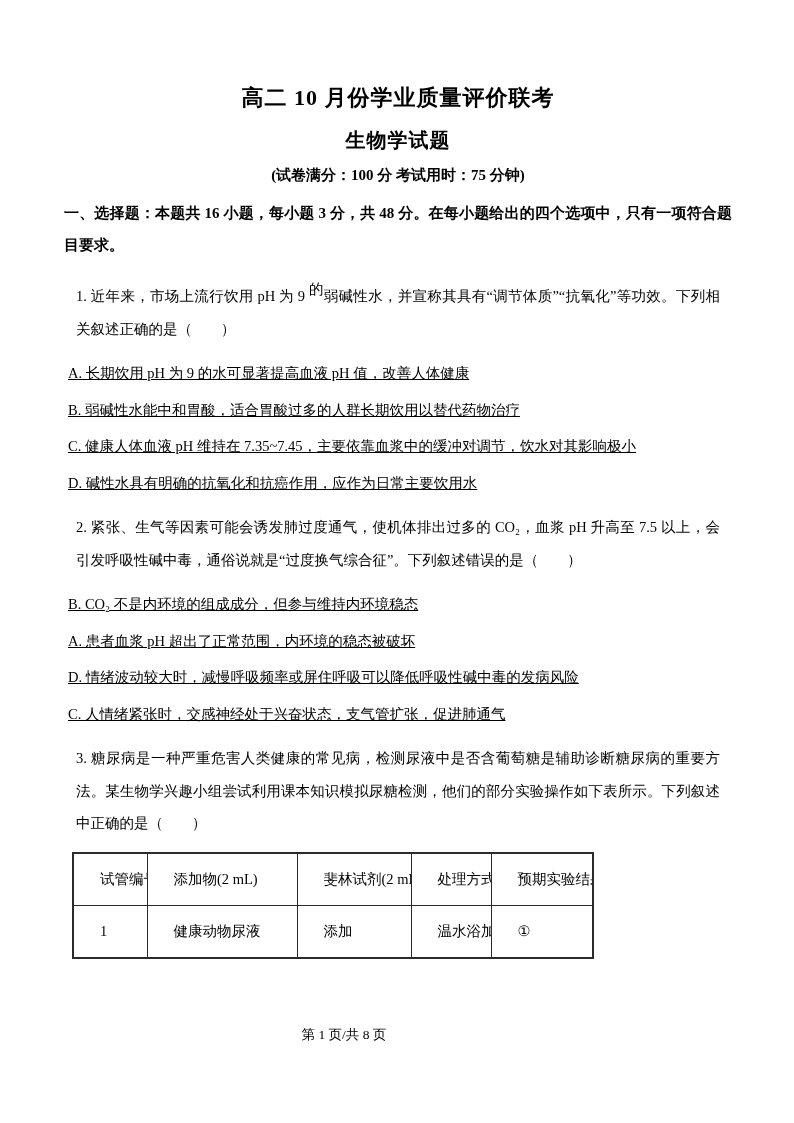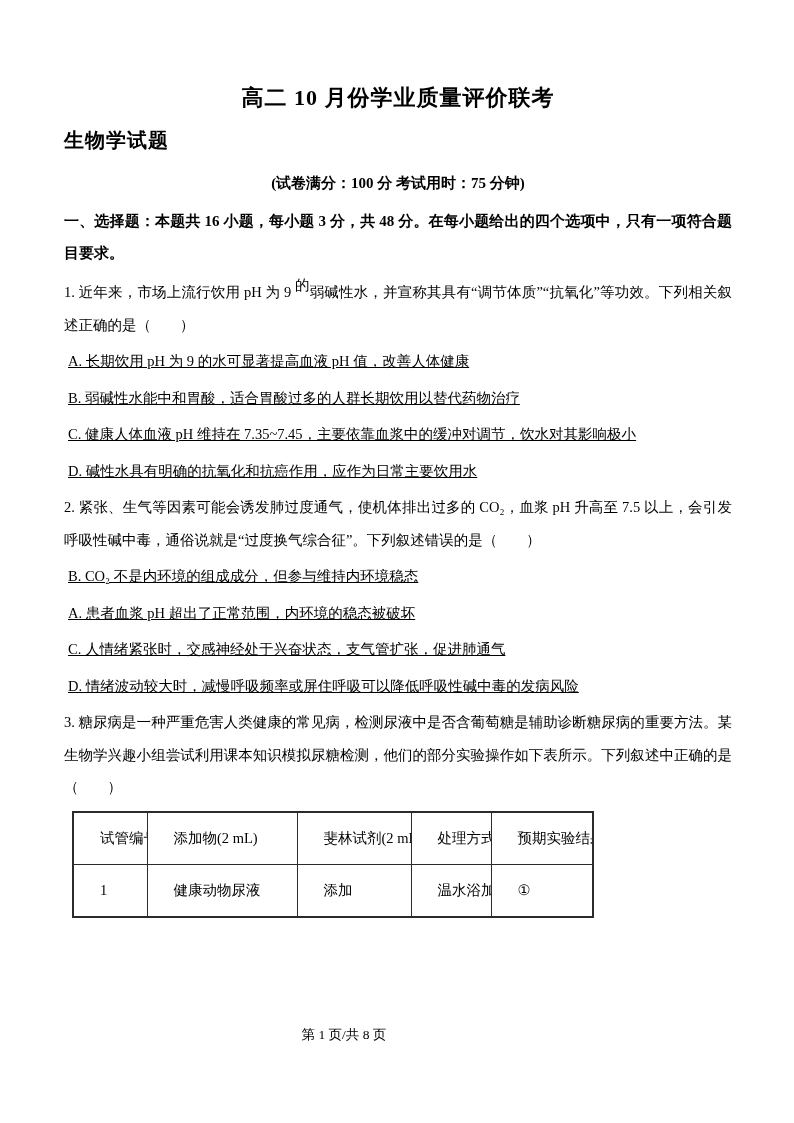--- a/index.html
+++ b/index.html
@@ -14,40 +14,40 @@
     position: absolute; top: 0; left: 0;
     width: 794px; height: 864px;
     padding: 84px 62px 0 64px;
     box-sizing: border-box;
   }
   .title-main {
     text-align: center; font-size: 22px; font-weight: bold;
     margin: 0 0 15px 0; line-height: 28px; letter-spacing: 1px;
   }
   .title-sub {
-    font-size: 20px; font-weight: bold;
-    margin: 0 0 18px 0; line-height: 26px; letter-spacing: 1px;
+    text-align: center; font-size: 20px; font-weight: bold;
+    margin: 0 0 10px 0; line-height: 26px; letter-spacing: 1px;
   }
   .exam-info {
     text-align: center; font-size: 15px; font-weight: bold;
     margin: 0 0 10px 0; line-height: 24px;
   }
   .notice-heading {
     font-size: 15px; font-weight: bold; margin: 0; line-height: 31px;
   }
   .notice-item {
     font-size: 15px; font-weight: bold; margin: 0; line-height: 31.5px;
     text-align: justify; text-justify: inter-ideograph;
   }
   .section-heading {
     font-size: 15px; font-weight: bold; margin: 2px 0 0 0; line-height: 32px;
     text-align: justify; text-justify: inter-ideograph;
   }
   .stem {
-    font-size: 14.5px; font-weight: normal; margin: 0; line-height: 32.5px;
+    font-size: 14.5px; font-weight: normal; margin: 12px; line-height: 32.5px;
     text-align: justify; text-justify: inter-ideograph;
   }
   .option {
     font-size: 14.5px; font-weight: normal; margin: 4px; line-height: 32.5px; text-decoration: underline;
   }
   .sup-char { vertical-align: 7px; }
   table.data-table {
     border-collapse: collapse;
     margin: 7px 0 0 8px;
     table-layout: fixed;
@@ -87,22 +87,22 @@
     <p class="option">A. 长期饮用 pH 为 9 的水可显著提高血液 pH 值，改善人体健康</p>
     <p class="option">B. 弱碱性水能中和胃酸，适合胃酸过多的人群长期饮用以替代药物治疗</p>
     <p class="option">C. 健康人体血液 pH 维持在 7.35~7.45，主要依靠血浆中的缓冲对调节，饮水对其影响极小</p>
     <p class="option">D. 碱性水具有明确的抗氧化和抗癌作用，应作为日常主要饮用水</p>
   </div>
 
   <div>
     <p class="stem">2. 紧张、生气等因素可能会诱发肺过度通气，使机体排出过多的 CO₂，血浆 pH 升高至 7.5 以上，会引发呼吸性碱中毒，通俗说就是“过度换气综合征”。下列叙述错误的是（　　）</p>
     <p class="option">B. CO₂ 不是内环境的组成成分，但参与维持内环境稳态</p>
     <p class="option">A. 患者血浆 pH 超出了正常范围，内环境的稳态被破坏</p>
+    <p class="option">D. 情绪波动较大时，减慢呼吸频率或屏住呼吸可以降低呼吸性碱中毒的发病风险</p>
     <p class="option">C. 人情绪紧张时，交感神经处于兴奋状态，支气管扩张，促进肺通气</p>
-    <p class="option">D. 情绪波动较大时，减慢呼吸频率或屏住呼吸可以降低呼吸性碱中毒的发病风险</p>
   </div>
 
   <div>
     <p class="stem">3. 糖尿病是一种严重危害人类健康的常见病，检测尿液中是否含葡萄糖是辅助诊断糖尿病的重要方法。某生物学兴趣小组尝试利用课本知识模拟尿糖检测，他们的部分实验操作如下表所示。下列叙述中正确的是（　　）</p>
 
     <table class="data-table">
       <colgroup>
         <col class="col-1">
           <col class="col-2">
           <col class="col-3">

